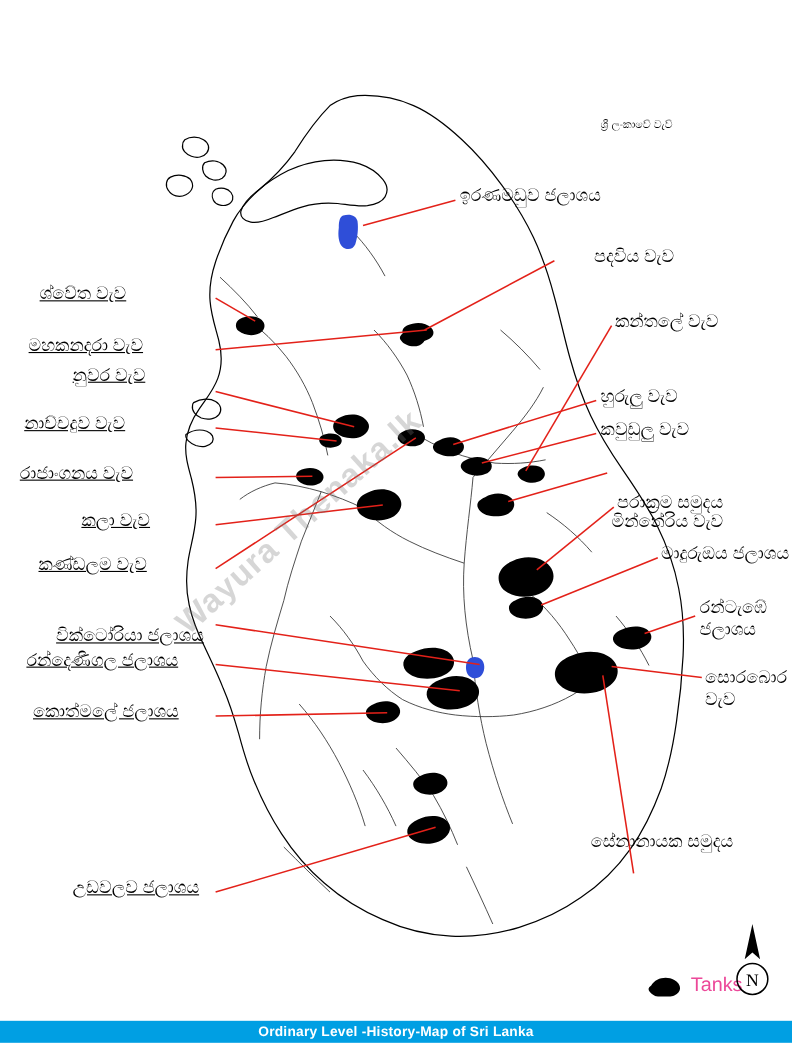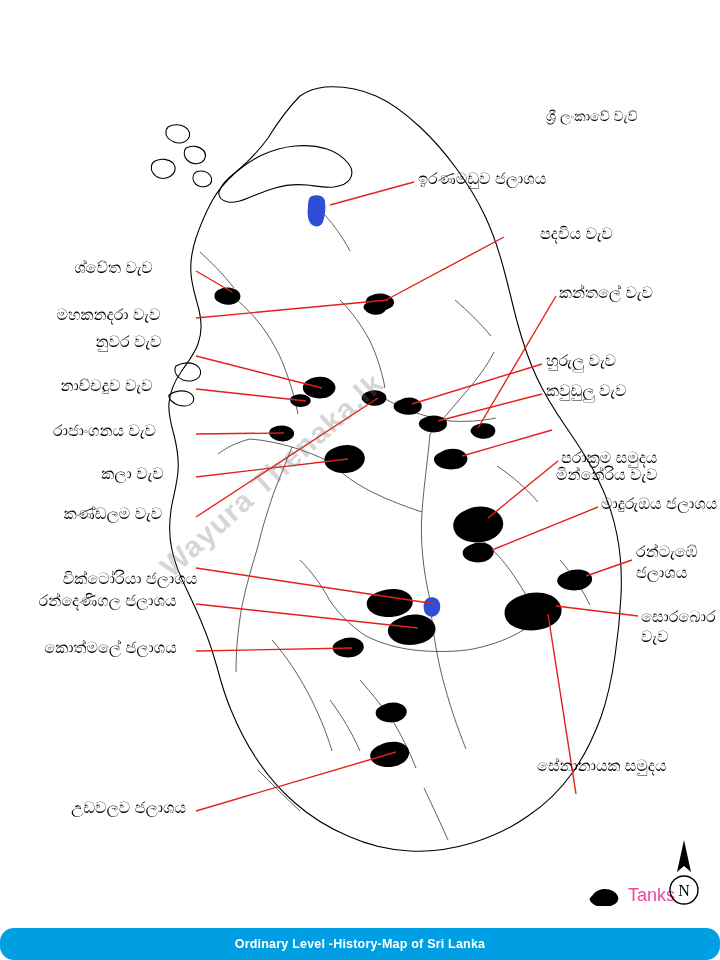--- a/index.html
+++ b/index.html
@@ -32,28 +32,29 @@
     height: 928px;
   }
   .label {
     position: absolute;
     font-size: 16px;
     color: #000000;
     white-space: nowrap;
     line-height: 1.25;
   }
   .label.right {
-    text-align: center;
+    text-align: left;
+    text-decoration: underline;
   }
   .label.left {
     text-align: left;
   }
   .title-label {
     position: absolute;
-    font-size: 14px;
+    font-size: 10px;
     color: #000000;
     white-space: nowrap;
   }
   #watermark {
     position: absolute;
     left: 185px;
     top: 420px;
     width: 330px;
     height: 220px;
     color: rgba(120,120,120,0.30);
@@ -81,26 +82,25 @@
     left: 664px;
     top: 838px;
     width: 40px;
     height: 70px;
   }
   #footer-bar {
     position: absolute;
     left: 0;
     top: 928px;
     width: 720px;
-    height: 32px;
+    height: 20px;
     background: #009fe3;
     display: flex;
     align-items: center;
     justify-content: center;
-    border-radius: 14px;
   }
   #footer-bar .footer-text {
     color: #ffffff;
     font-size: 12.5px;
     font-weight: bold;
     letter-spacing: 0.2px;
   }
 </style>
 </head>
 <body>

